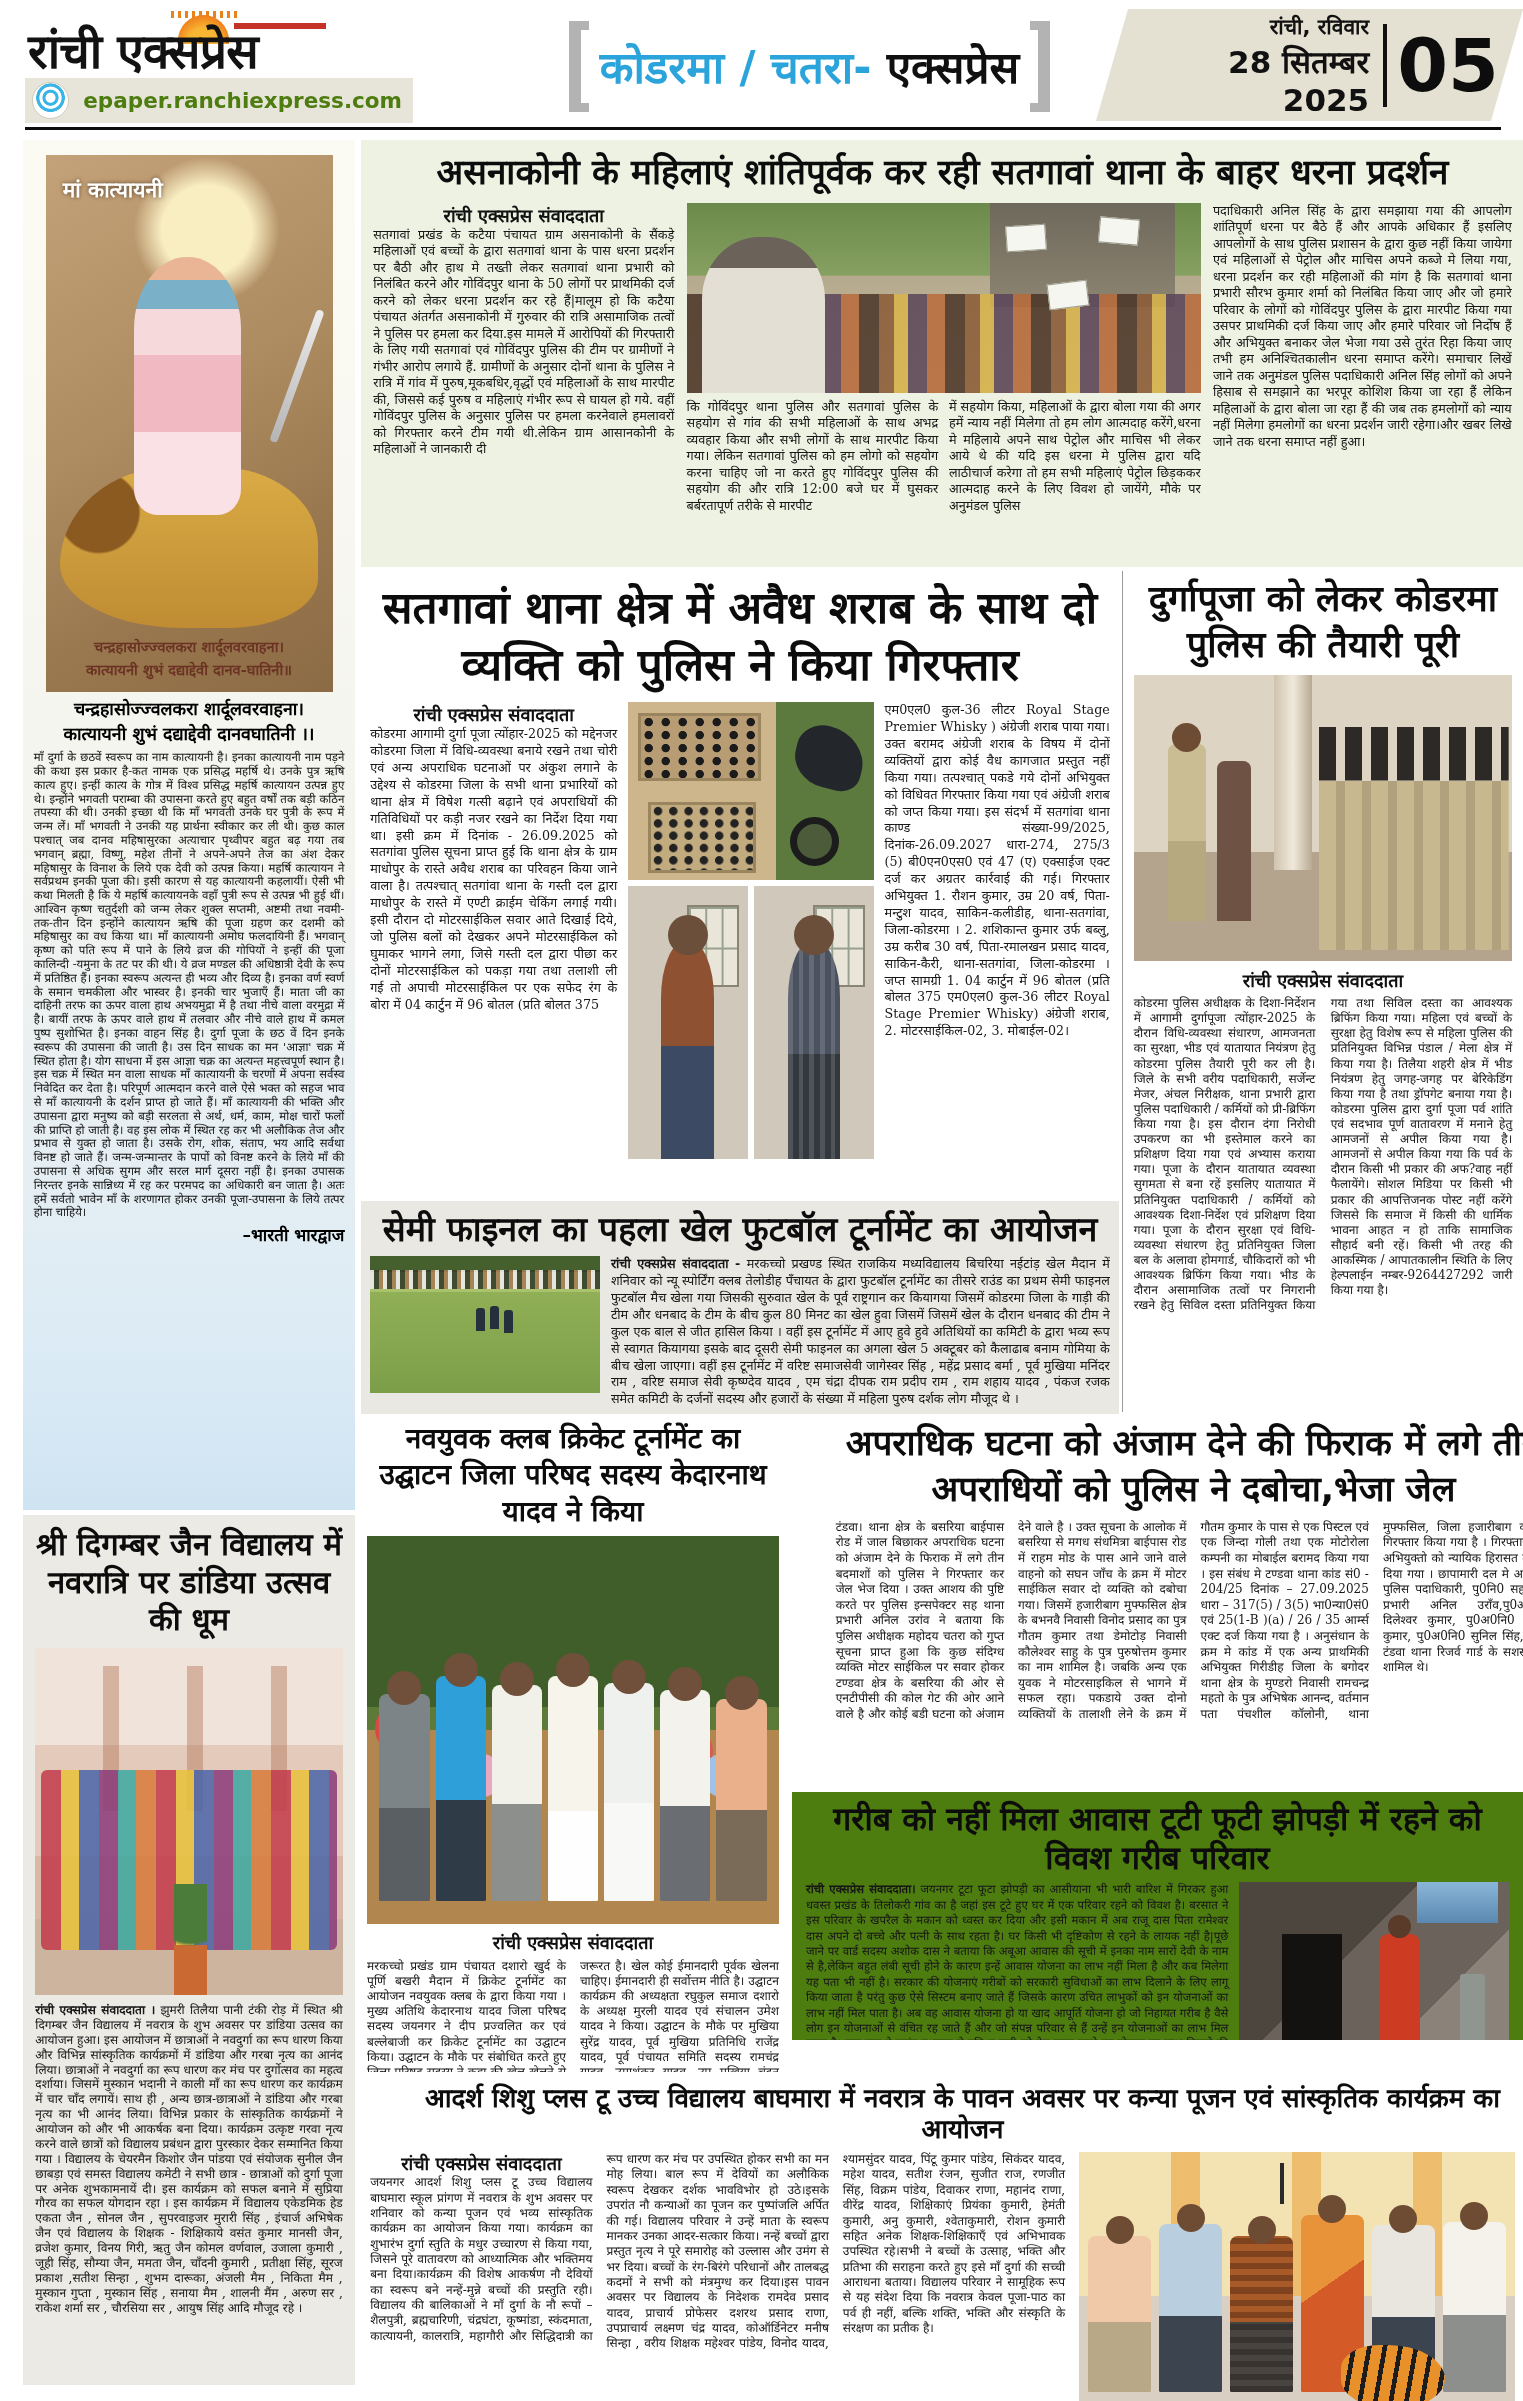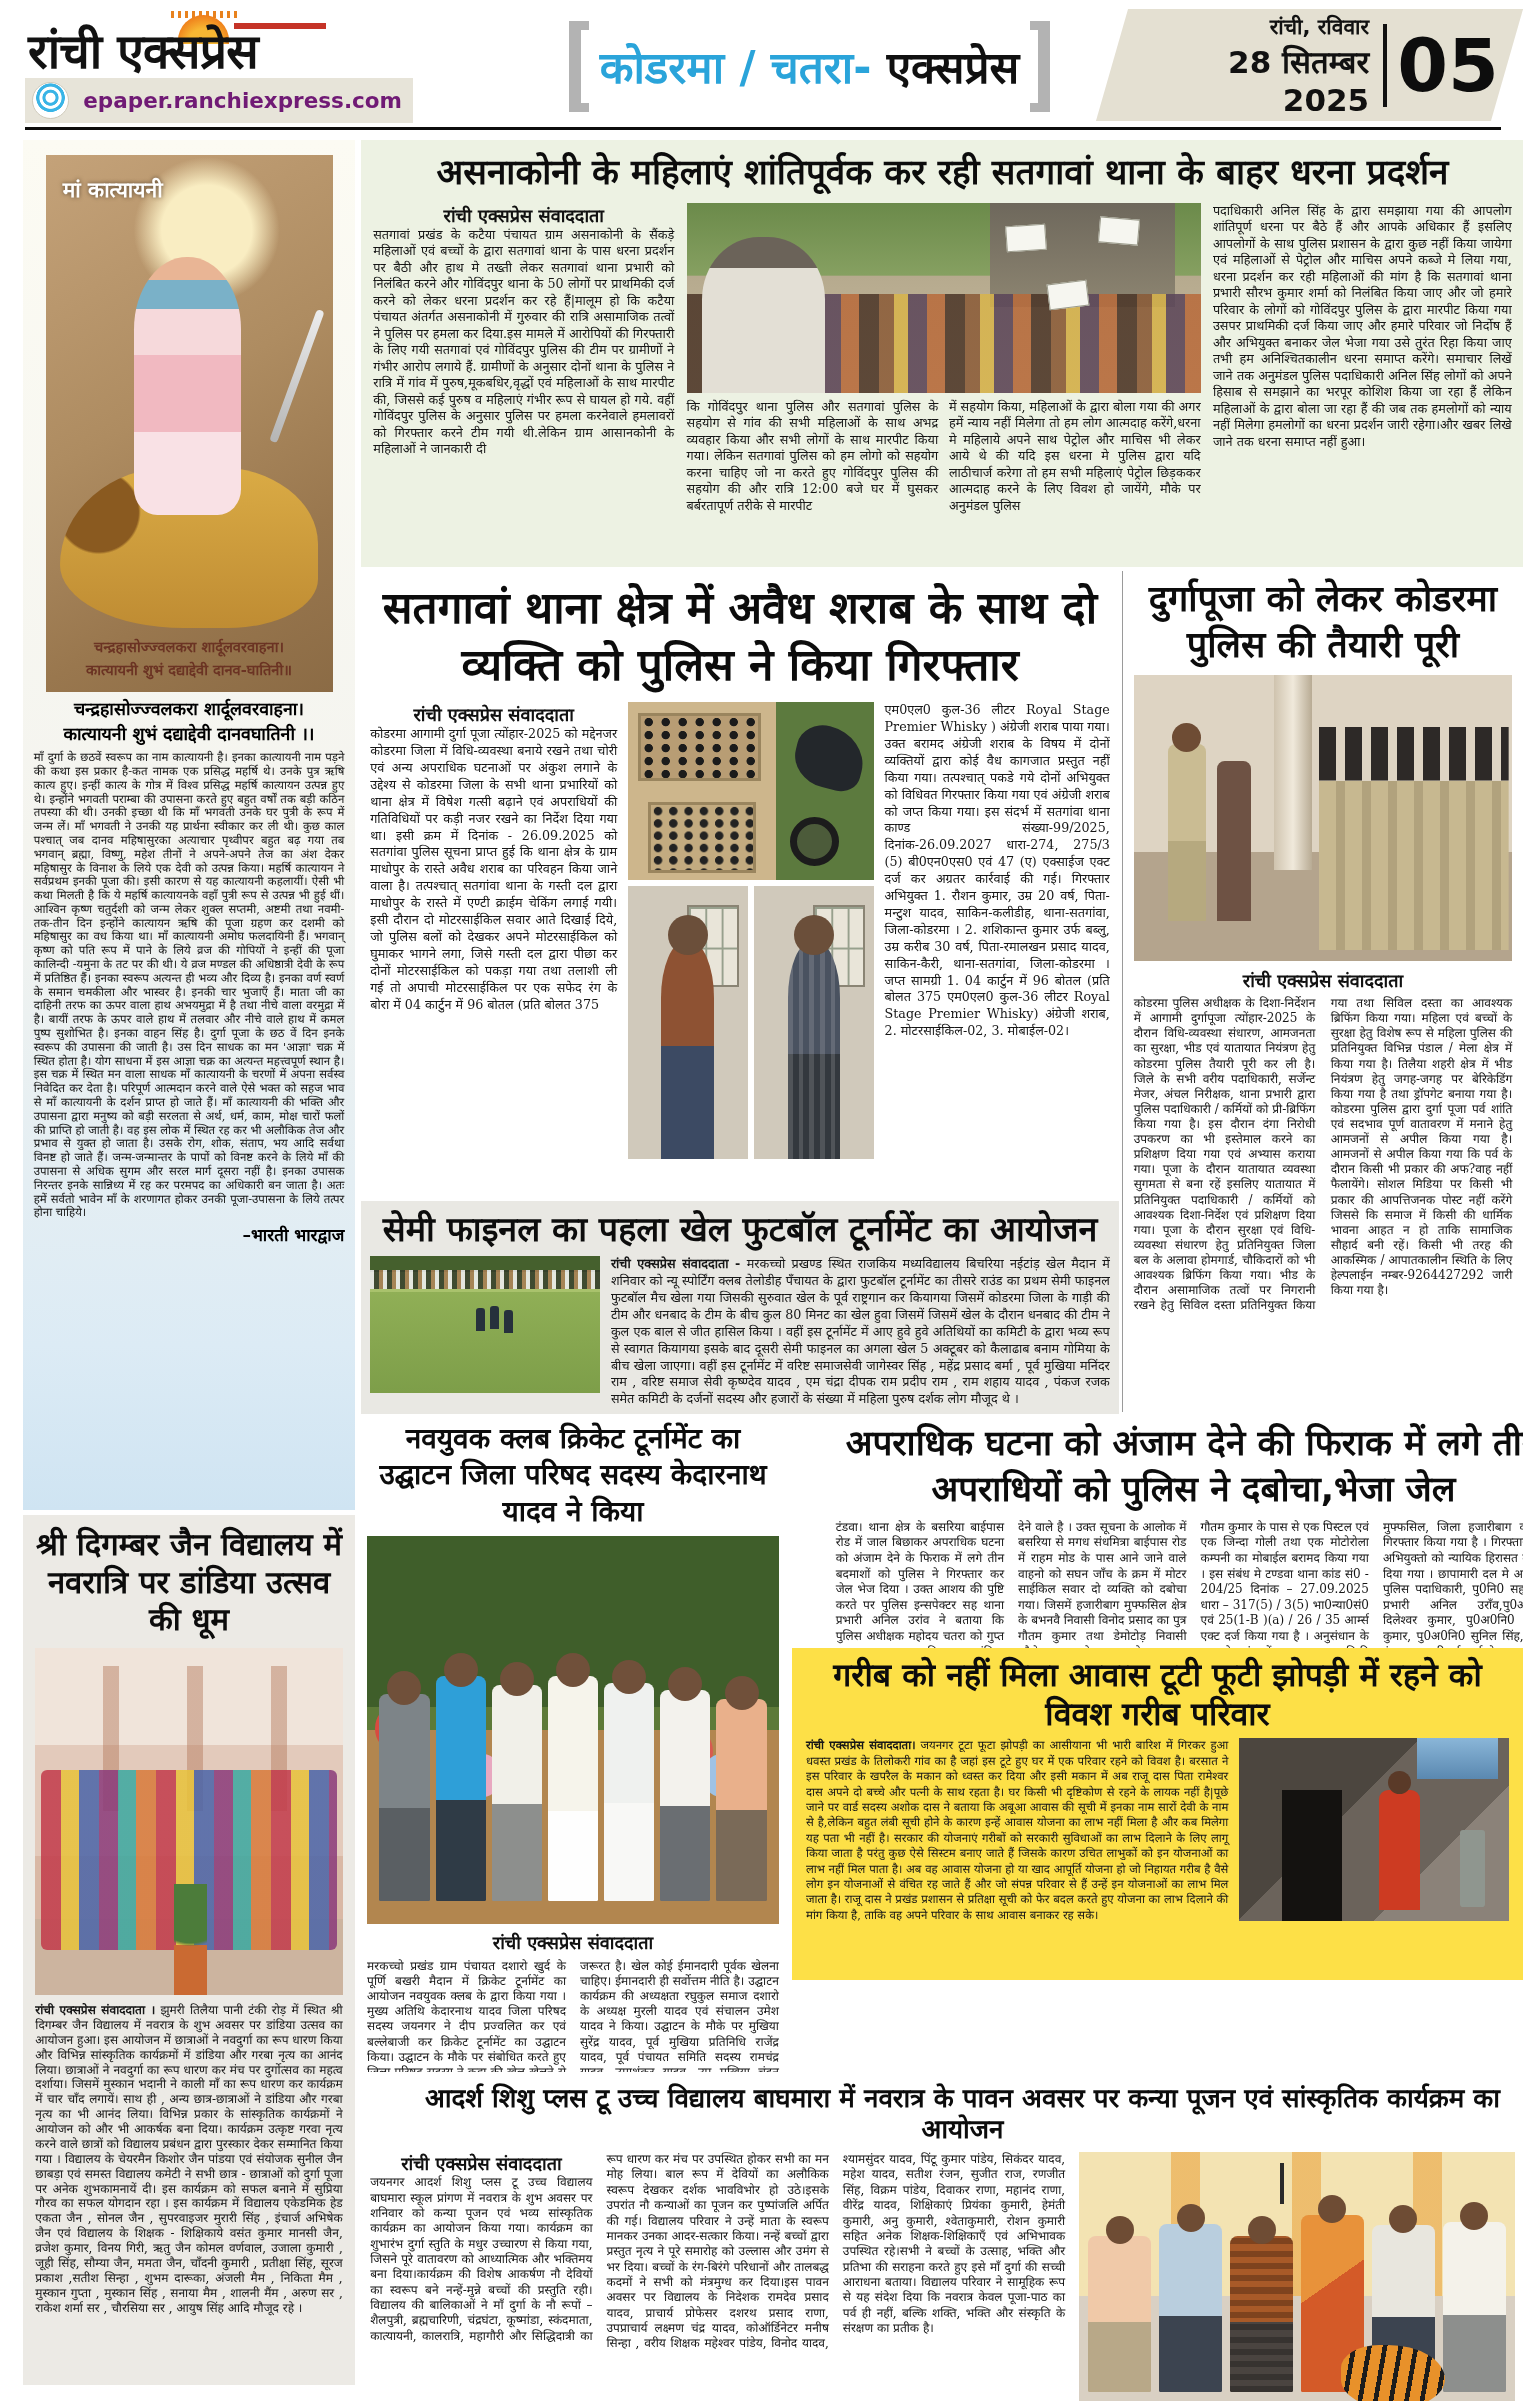--- a/index.html
+++ b/index.html
@@ -12,21 +12,21 @@
               background:radial-gradient(circle at 50% 100%, #f7b733 0 40%, #ef7d1a 75%, #d9640e); }
   .logo-rays { position:absolute; left:143px; top:0px; width:66px; height:7.7px;
                background:repeating-linear-gradient(90deg, #e8821e 0 3.1px, transparent 3.1px 7px); }
   .logo-text { position:absolute; left:0; top:6.1px; font-size:48px; font-weight:800; color:#121212; letter-spacing:-0.8px; z-index:2; }
   .logo-est { position:absolute; left:206px; top:12.3px; width:92px; height:6.1px; background:#c53327; z-index:3; }
   .epaper-bar { position:absolute; left:24.6px; top:78px; width:388px; height:45px; background:#e7e4d9;
                 display:flex; align-items:center; gap:14px; padding-left:7.7px; }
   .touch-icon { width:37px; height:37px; border-radius:50%; background:
       radial-gradient(circle at 50% 42%, #ffffff 0 4.6px, #39b4e6 5.4px 7.7px, #ffffff 8.4px 10.7px, #39b4e6 11.5px 14px, #ffffff 14.6px);
       border:1.5px solid #cfcabb; }
-  .site-url { font-size:21.5px; font-weight:800; color:#701a75; }
+  .site-url { font-size:21.5px; font-weight:800; color:#4d7c0f; }
   .hdr-rule { position:absolute; left:24.6px; top:127px; width:1476px; height:3.1px; background:#0d0d0d; }
 
   .edition-box { position:absolute; left:569px; top:14px; width:481px; height:104px; background:#fff; z-index:4;
                  display:flex; align-items:center; justify-content:center; gap:10.7px; }
   .bracket { width:23px; height:91px; }
   .bracket.l { border-left:12.3px solid #b3b3b3; border-top:9.2px solid #b3b3b3; border-bottom:9.2px solid #b3b3b3; }
   .bracket.r { border-right:12.3px solid #b3b3b3; border-top:9.2px solid #b3b3b3; border-bottom:9.2px solid #b3b3b3; }
   .edition-text { font-size:44px; font-weight:800; white-space:nowrap; }
   .edition-text .blue { color:#2aa4da; }
   .edition-text .black { color:#101010; }
@@ -198,21 +198,21 @@
   .balloon.r2 { right:16%; top:50%; background:#d85a50; }
   .balloon.b2 { right:10%; top:56%; background:#9fc2e4; }
   .ck-cols { column-count:2; column-gap:14px; font-size:12px; line-height:1.26; margin-top:4.6px; }
 
   
   #sec-jail { left:828px; top:1418px; width:731px; height:321px; background:#fff; padding:3.1px 7.7px 0; }
   #sec-jail .hl { font-size:35px; line-height:1.3; }
   .jail-cols { column-count:4; column-gap:14px; font-size:12px; line-height:1.3; margin-top:7.7px; }
 
   
-  #sec-awas { left:792px; top:1648px; width:731px; height:332px; background:#fde047; padding:7.7px 14px 0; }
+  #sec-awas { left:792px; top:1792px; width:731px; height:248px; background:#4d7c0f; padding:7.7px 14px 0; }
   #sec-awas .hl { font-size:32px; }
   .awas-photo { float:right; width:270px; height:183px; margin:4.6px 0 4.6px 10.7px; position:relative; overflow:hidden;
       background:linear-gradient(135deg,#4c463f 0 40%, #6b635b 40% 70%, #8b8279 70%); }
   .awas-photo .sky { position:absolute; top:0; right:4%; width:30%; height:22%;
       background:linear-gradient(#8ab6d8,#5a88b0); }
   .awas-photo .door { position:absolute; left:16%; bottom:0; width:22%; height:72%; background:#141210; }
   .awas-photo .woman { position:absolute; left:52%; bottom:6%; width:15%; height:66%;
       background:#cd3b22; border-radius:9.2px 9.2px 0 0; }
   .awas-photo .woman::before { content:""; position:absolute; top:-18.4px; left:50%; margin-left:-11.5px;
       width:23px; height:23px; border-radius:50%; background:#5a3a28; }

